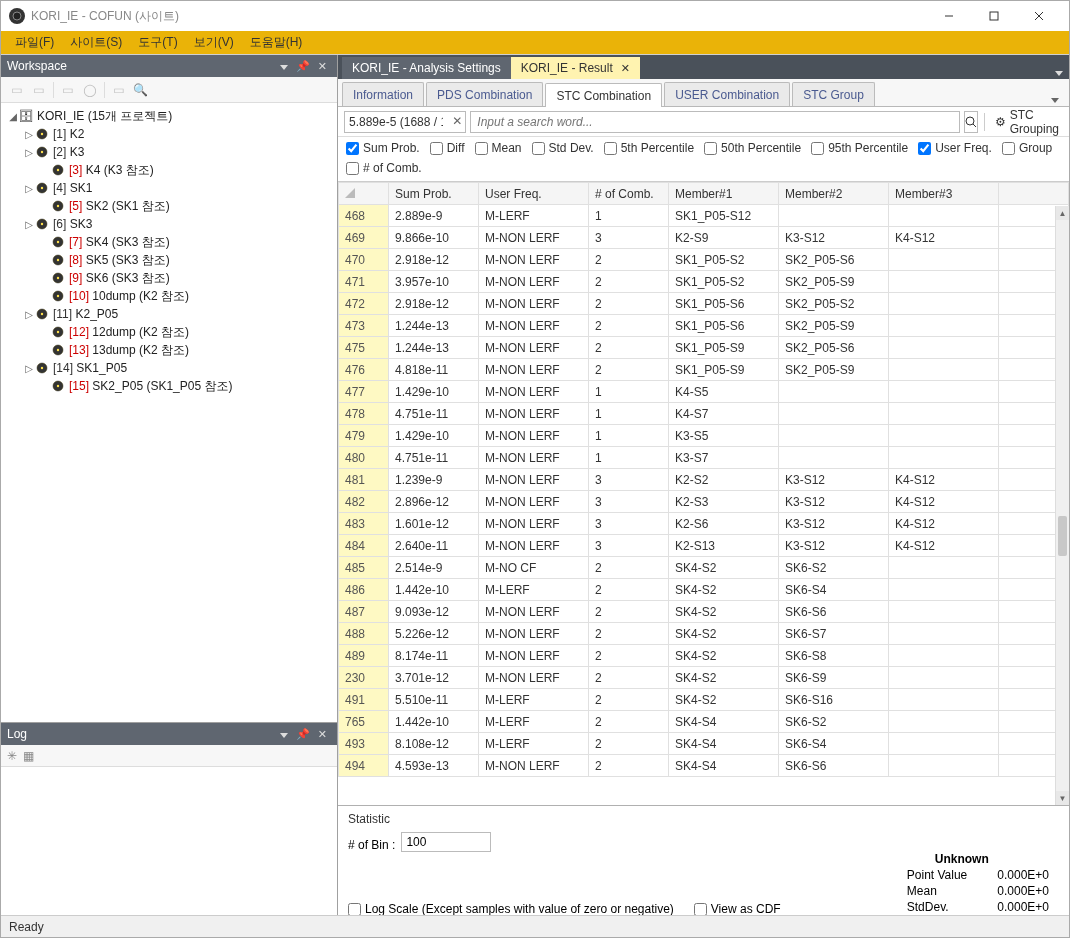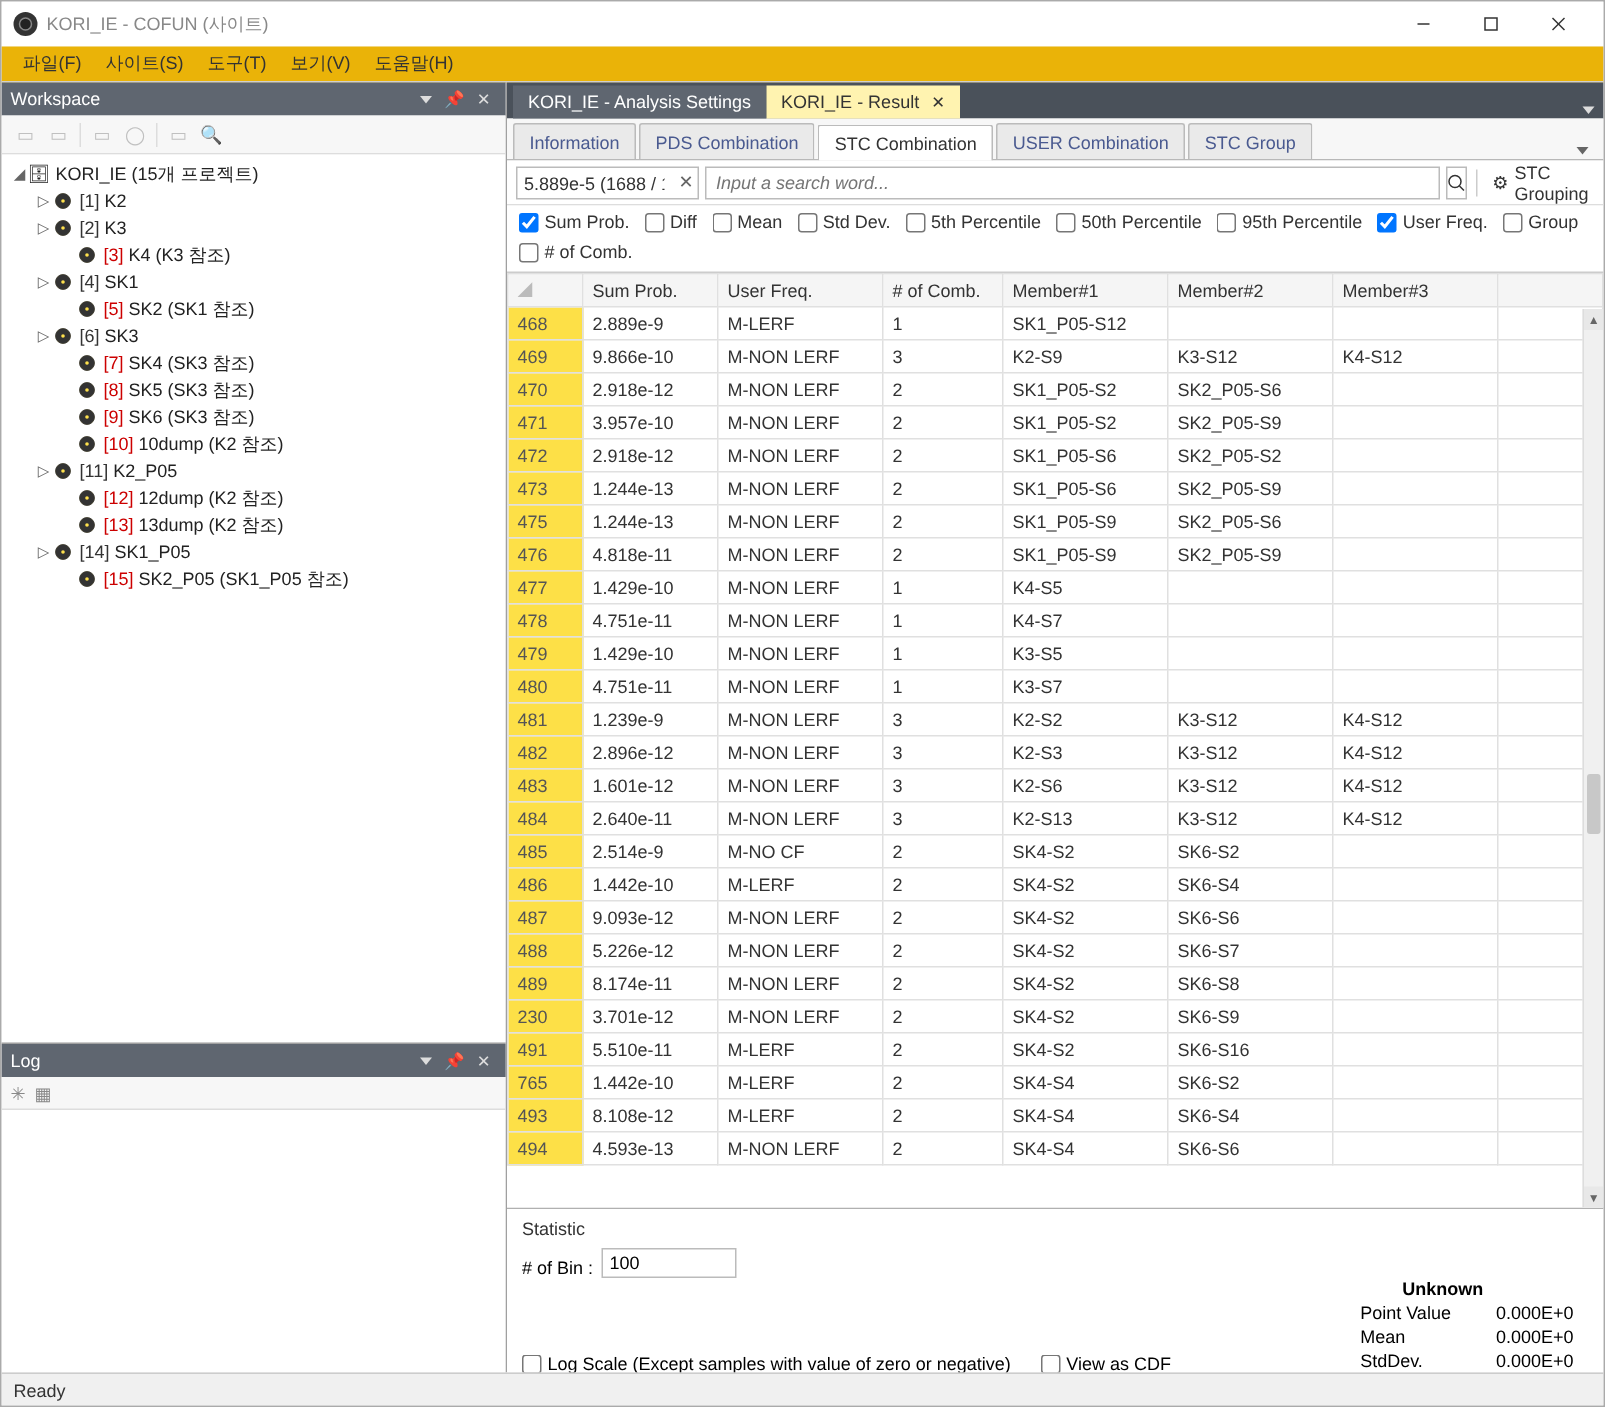--- a/index.html
+++ b/index.html
@@ -35,21 +35,21 @@
 
 .tree { flex: 1; background: #fff; overflow: auto; padding: 4px 2px; color: #222; }
 .tree-item { display: flex; align-items: center; height: 18px; white-space: nowrap; }
 .tree-toggle { width: 12px; display:inline-flex; justify-content:center; color:#666; font-size:10px;}
 .tree-icon { width: 14px; display:inline-flex; justify-content:center; margin-right: 4px; }
 .tree-label { }
 .indent0{padding-left:4px;} .indent1{padding-left:20px;} .indent2{padding-left:36px;}
 .rad-icon svg { width:12px; height:12px; }
 
 
-.log-panel { height: 220px; display: flex; flex-direction: column; border-top: 1px solid #a0a0a0; }
+.log-panel { height: 193px; display: flex; flex-direction: column; border-top: 1px solid #a0a0a0; }
 .log-body { flex:1; background:#fff; }
 .log-tools { height:22px; background:#f7f7f7; display:flex; align-items:center; padding:0 6px; gap:6px; border-bottom:1px solid #ddd;}
 .log-tools .lbtn { color:#888; display:flex; align-items:center;}
 
 
 .doc-tabs { height: 24px; background: #4a515a; display: flex; align-items: flex-end; padding-left:4px;}
 .doc-tab { height: 22px; padding: 0 10px; display: flex; align-items: center; color: #fff; font-size: 12px; position: relative; }
 .doc-tab.gray { background: #5f6670; }
 .doc-tab.active { background: #fff3b0; color: #333; }
 .doc-tab .x { margin-left: 8px; font-size: 11px; }
@@ -78,21 +78,21 @@
 .check-row label { display:inline-flex; align-items:center; gap:4px; color:#333;}
 .check-row input[type=checkbox] { width:13px; height:13px;}
 
 
 .tbl-wrap { flex:1; background:#fff; overflow:hidden; position:relative; display:flex; flex-direction:column;}
 .tbl-scroll { flex:1; overflow:auto;}
 table.data { border-collapse: collapse; width: 100%; }
 table.data th, table.data td { border: 1px solid #e0e0e0; padding: 2px 6px; height: 22px; text-align: left; font-size: 12px; color:#333; white-space:nowrap;}
 table.data th { background: #f5f5f5; font-weight: normal; position: sticky; top:0;}
 table.data th.corner { background:#f5f5f5; }
-table.data td.rownum { background:#fde047; color:#555; }
+table.data td.rownum { background:#fef9c3; color:#555; }
 .col-row{width:50px;} .col-sum{width:90px;} .col-freq{width:110px;} .col-comb{width:80px;} .col-m1{width:110px;} .col-m2{width:110px;} .col-m3{width:110px;} .col-last{}
 .vscroll-fake { position:absolute; right:0; top:24px; bottom:0; width:14px; background:#f0f0f0; border-left:1px solid #ddd;}
 .vscroll-fake .track-arrow { height:14px; background:#e8e8e8; display:flex; align-items:center; justify-content:center; font-size:8px; color:#666;}
 .vscroll-fake .thumb { position:absolute; left:2px; right:2px; top:310px; height:40px; background:#c8c8c8; border-radius:2px;}
 
 
 .stat-panel { height:110px; background:#fff; border-top:1px solid #b0b0b0; padding:6px 10px; display:flex; flex-direction:column;}
 .stat-title { color:#333; margin-bottom:6px;}
 .stat-row { display:flex; align-items:flex-end; gap:6px;}
 .stat-row input { width:90px; height:20px; border:1px solid #bbb; padding:0 4px;}

